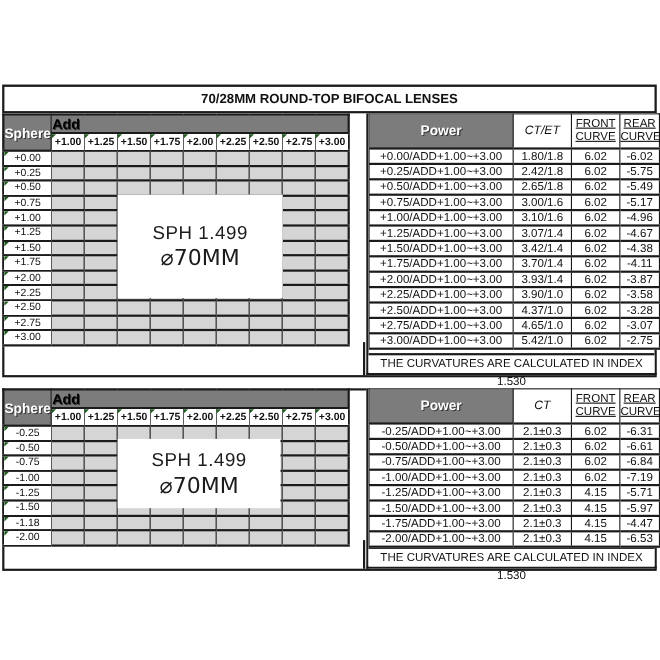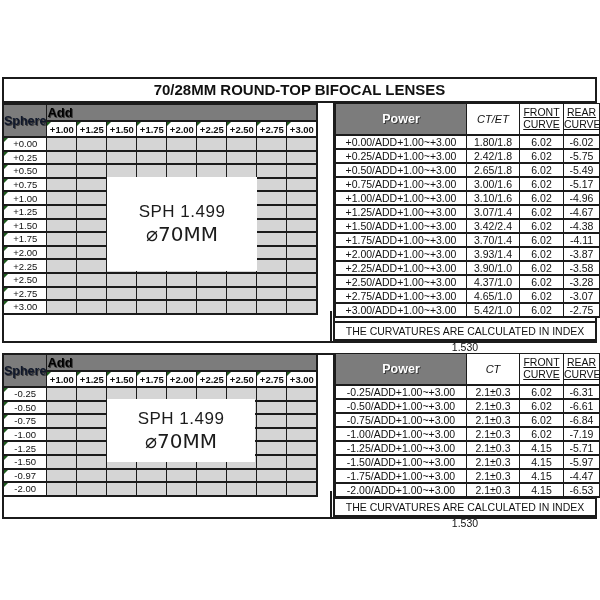--- a/index.html
+++ b/index.html
@@ -3,26 +3,26 @@
 <meta charset="utf-8">
 <style>
   html,body{margin:0;padding:0;background:#ffffff;}
   #canvas{position:relative;width:600px;height:600px;background:#ffffff;overflow:hidden;
           font-family:"Liberation Sans","DejaVu Sans",sans-serif;color:#111;}
   .abs{position:absolute;}
   .outer{border:2px solid #1b1b1b;z-index:0;background:#ffffff;}
   .vline{border-left:2px solid #1b1b1b;width:0;z-index:1;}
 
   .title-row{left:2px;top:77px;width:591px;height:22px;border:2px solid #1b1b1b;background:#ffffff;
-             text-align:center;line-height:22px;font-size:15px;font-weight:bold;z-index:3;}
+             text-align:center;line-height:22px;font-size:12px;font-weight:bold;z-index:3;}
 
   table{border-collapse:collapse;z-index:2;position:absolute;background:#ffffff;}
   .lgrid{border:2px solid #1b1b1b;}
   .lgrid th,.lgrid td{border:1px solid #1b1b1b;border-bottom-width:2px;padding:0;}
-  .sph-h{width:42px;background:#7c7c7c;color:#0f172a;font-weight:bold;font-size:12.5px;
+  .sph-h{width:42px;background:#7c7c7c;color:#ffffff;font-weight:bold;font-size:12.5px;
          text-shadow:1px 1px 0 rgba(35,35,35,.75);}
   .add-h{background:#7c7c7c;color:#000000;font-weight:bold;font-size:13px;height:14px;
          text-shadow:1px 1px 0 rgba(35,35,35,.75);text-align:left;}
   .sub{width:29px;height:14px;background:#ffffff;font-size:9.5px;font-weight:bold;text-align:center;position:relative;}
   .slabel{width:42px;height:11.6px;background:#ffffff;font-size:9.5px;text-align:center;position:relative;}
   .gc{width:29px;height:11.6px;background:#d5d5d5;}
   .sub::before,.slabel::before{content:"";position:absolute;left:0;top:0;
          border-top:4px solid #1e5c1e;border-right:4px solid transparent;}
 
   .rwrap{border-left:2px solid #1b1b1b;border-right:2px solid #1b1b1b;border-bottom:2px solid #1b1b1b;
@@ -282,21 +282,21 @@
           <td>-4.96</td>
         </tr>
           <tr>
           <td>+1.25/ADD+1.00~+3.00</td>
           <td>3.07/1.4</td>
           <td>6.02</td>
           <td>-4.67</td>
         </tr>
           <tr>
           <td>+1.50/ADD+1.00~+3.00</td>
-          <td>3.42/2.4</td>
+          <td>3.42/1.4</td>
           <td>6.02</td>
           <td>-4.38</td>
         </tr>
           <tr>
           <td>+1.75/ADD+1.00~+3.00</td>
           <td>3.70/1.4</td>
           <td>6.02</td>
           <td>-4.11</td>
         </tr>
           <tr>
@@ -425,21 +425,21 @@
         <td class="gc"></td>
         <td class="gc"></td>
         <td class="gc"></td>
         <td class="gc"></td>
         <td class="gc"></td>
         <td class="gc"></td>
         <td class="gc"></td>
         <td class="gc"></td>
       </tr>
         <tr>
-        <td class="slabel">-0.97</td>
+        <td class="slabel">-1.18</td>
         <td class="gc"></td>
         <td class="gc"></td>
         <td class="gc"></td>
         <td class="gc"></td>
         <td class="gc"></td>
         <td class="gc"></td>
         <td class="gc"></td>
         <td class="gc"></td>
         <td class="gc"></td>
       </tr>

